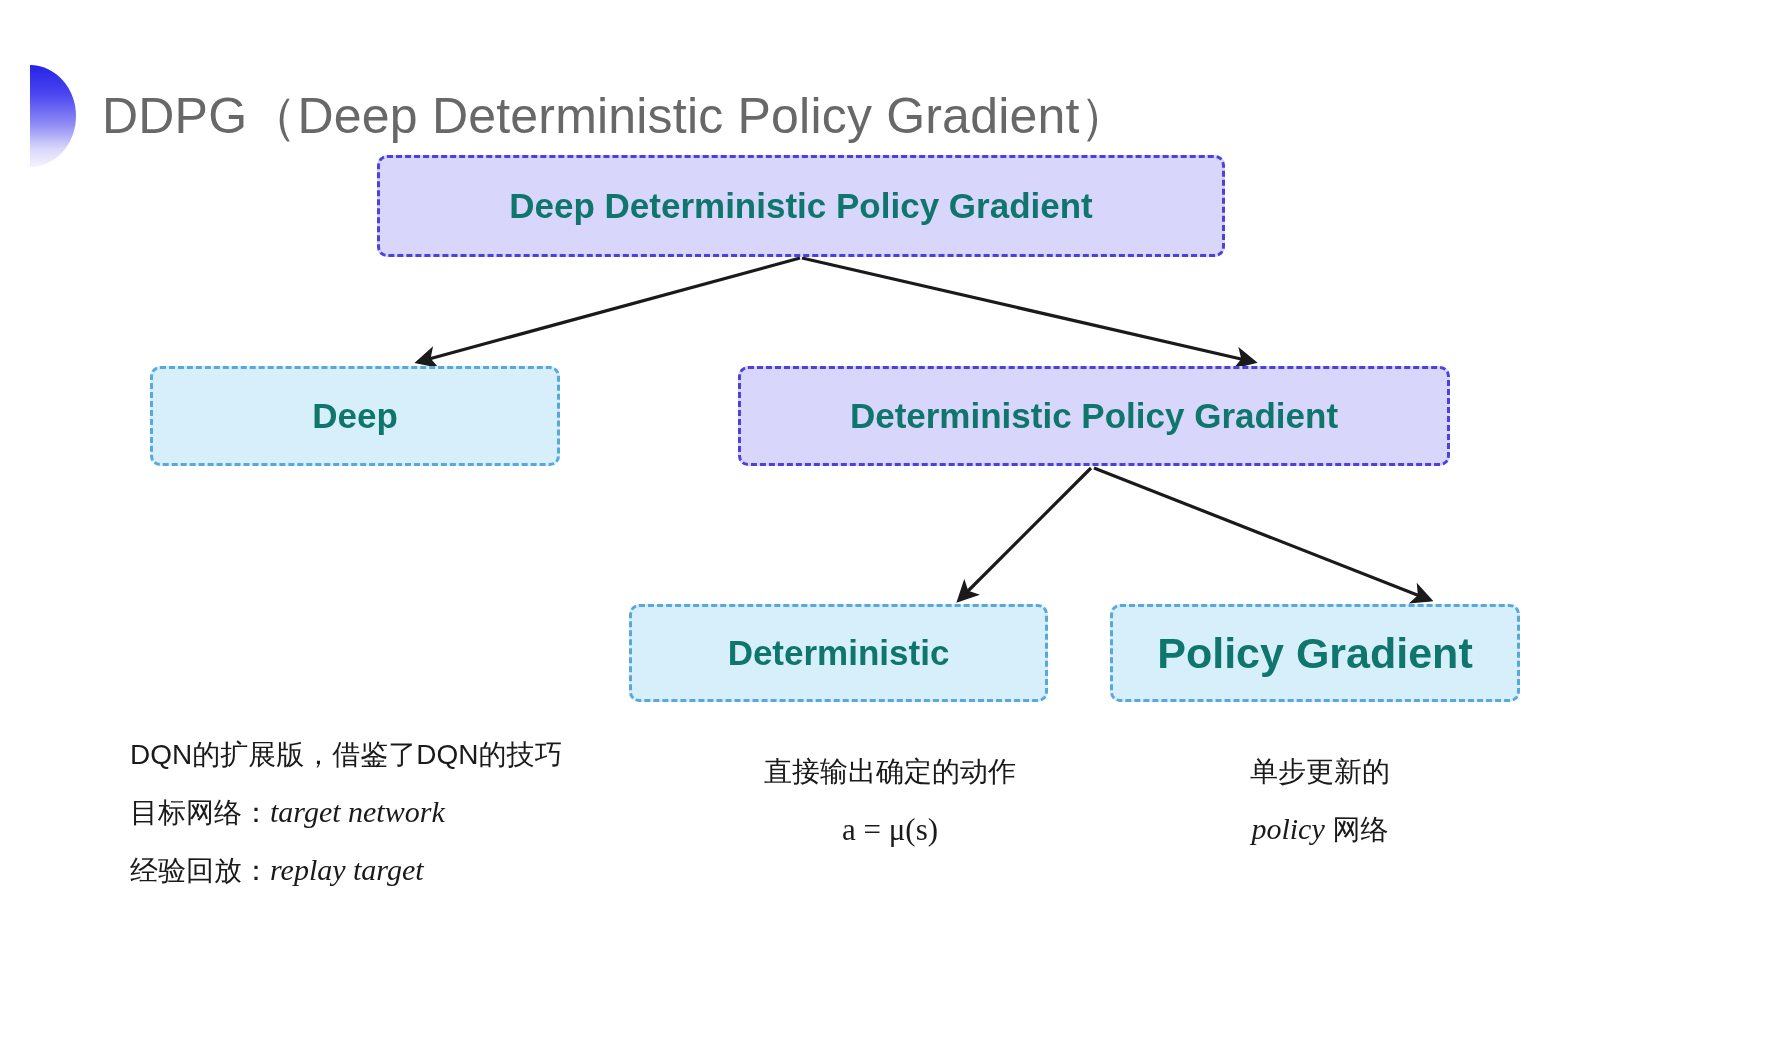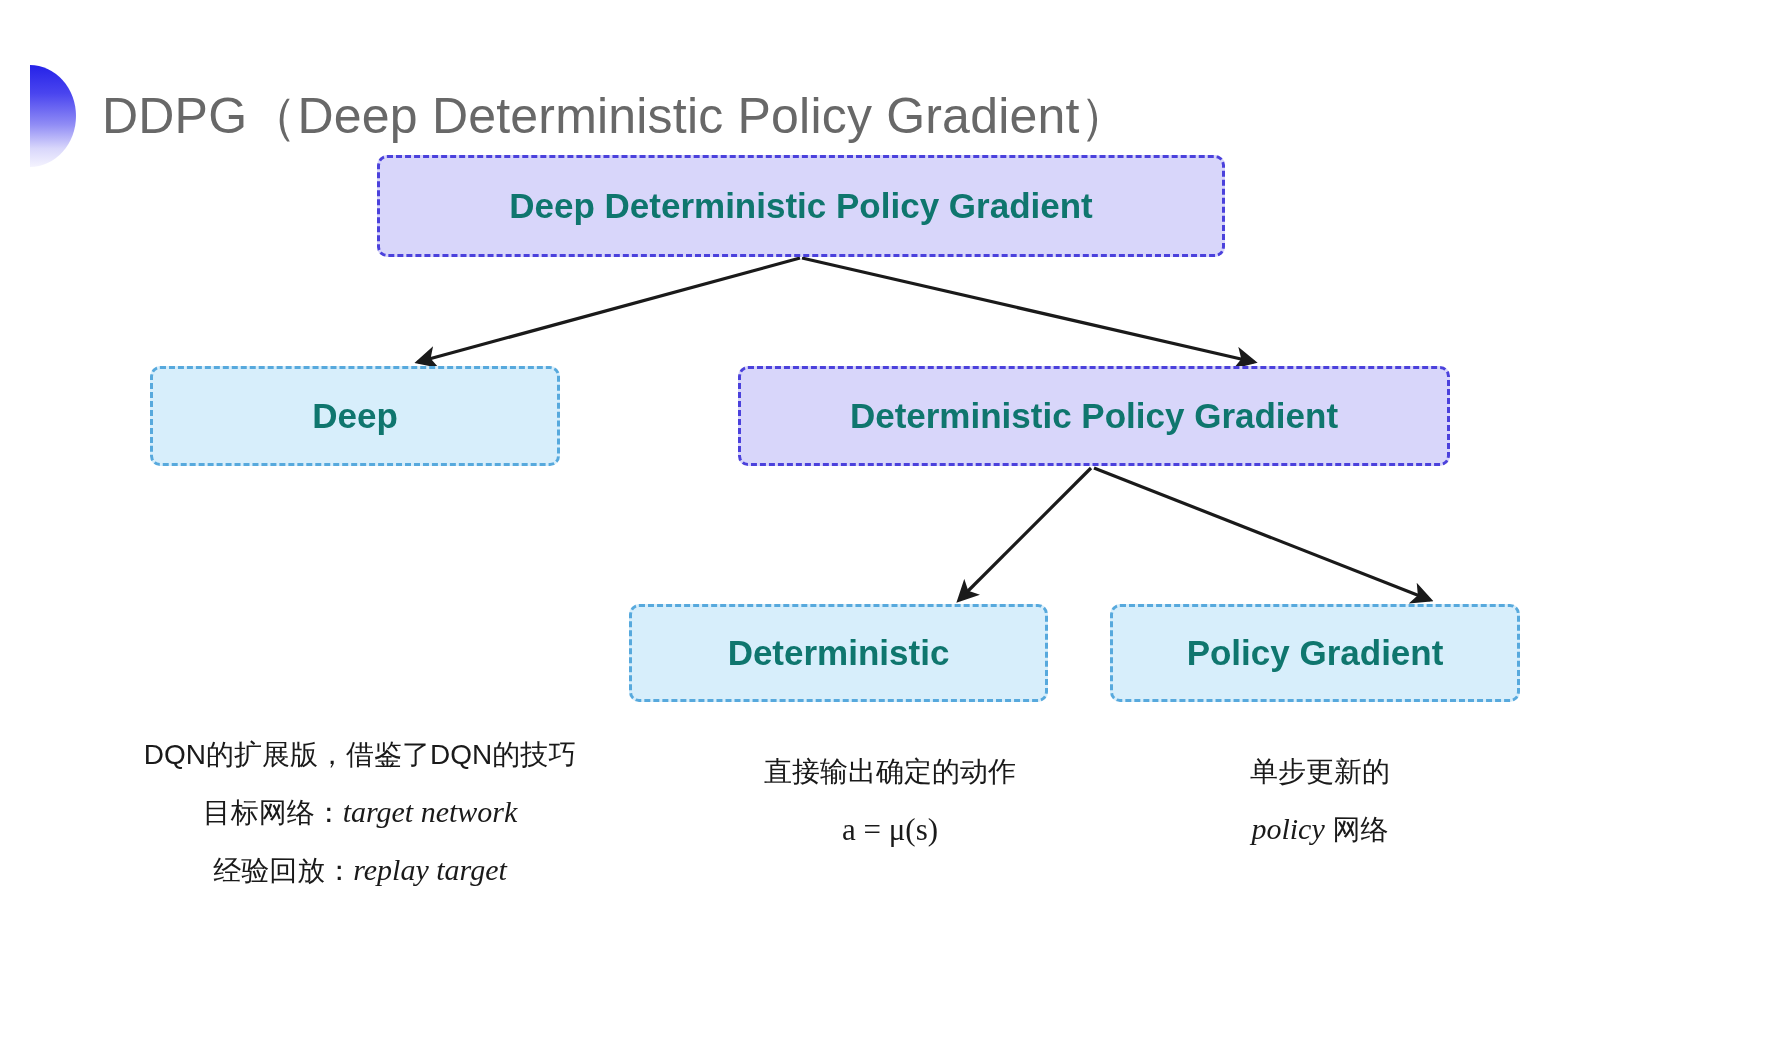--- a/index.html
+++ b/index.html
@@ -89,42 +89,42 @@
   }
   .node.cyan {
     background: #d7eefb;
     border-color: #57a9dd;
   }
 
   #node-root       { left: 377px;  top: 155px; width: 848px; height: 102px; font-size: 35px; }
   #node-deep       { left: 150px;  top: 366px; width: 410px; height: 100px; font-size: 35px; }
   #node-dpg        { left: 738px;  top: 366px; width: 712px; height: 100px; font-size: 35px; }
   #node-det        { left: 629px;  top: 604px; width: 419px; height: 98px;  font-size: 35px; }
-  #node-pg         { left: 1110px; top: 604px; width: 410px; height: 98px;  font-size: 35px; }
+  #node-pg         { left: 1110px; top: 604px; width: 410px; height: 98px;  font-size: 43px; }
 
   
   .caption {
     position: absolute;
     color: #1a1a1a;
     font-size: 28px;
     line-height: 1.95;
     white-space: nowrap;
   }
   .caption .line { display: block; }
   .caption .it {
     font-family: "Liberation Serif", "DejaVu Serif", serif;
     font-style: italic;
     font-size: 30px;
   }
   .caption .formula {
     font-family: "Liberation Serif", "DejaVu Serif", serif;
     font-size: 31px;
   }
 
-  #caption-deep { left: 130px; top: 728px; text-align: center; width: 460px; white-space: normal; }
+  #caption-deep { left: 130px; top: 728px; text-align: left; width: 460px; white-space: normal; }
   #caption-deep .line:nth-child(1) { text-indent: 0; }
   #caption-det  { left: 705px; top: 745px; width: 370px; text-align: center; white-space: normal; }
   #caption-pg   { left: 1155px; top: 745px; width: 330px; text-align: center; white-space: normal; }
 </style>
 </head>
 <body>
 
 <div id="slide">
 
   <div id="title-row">

